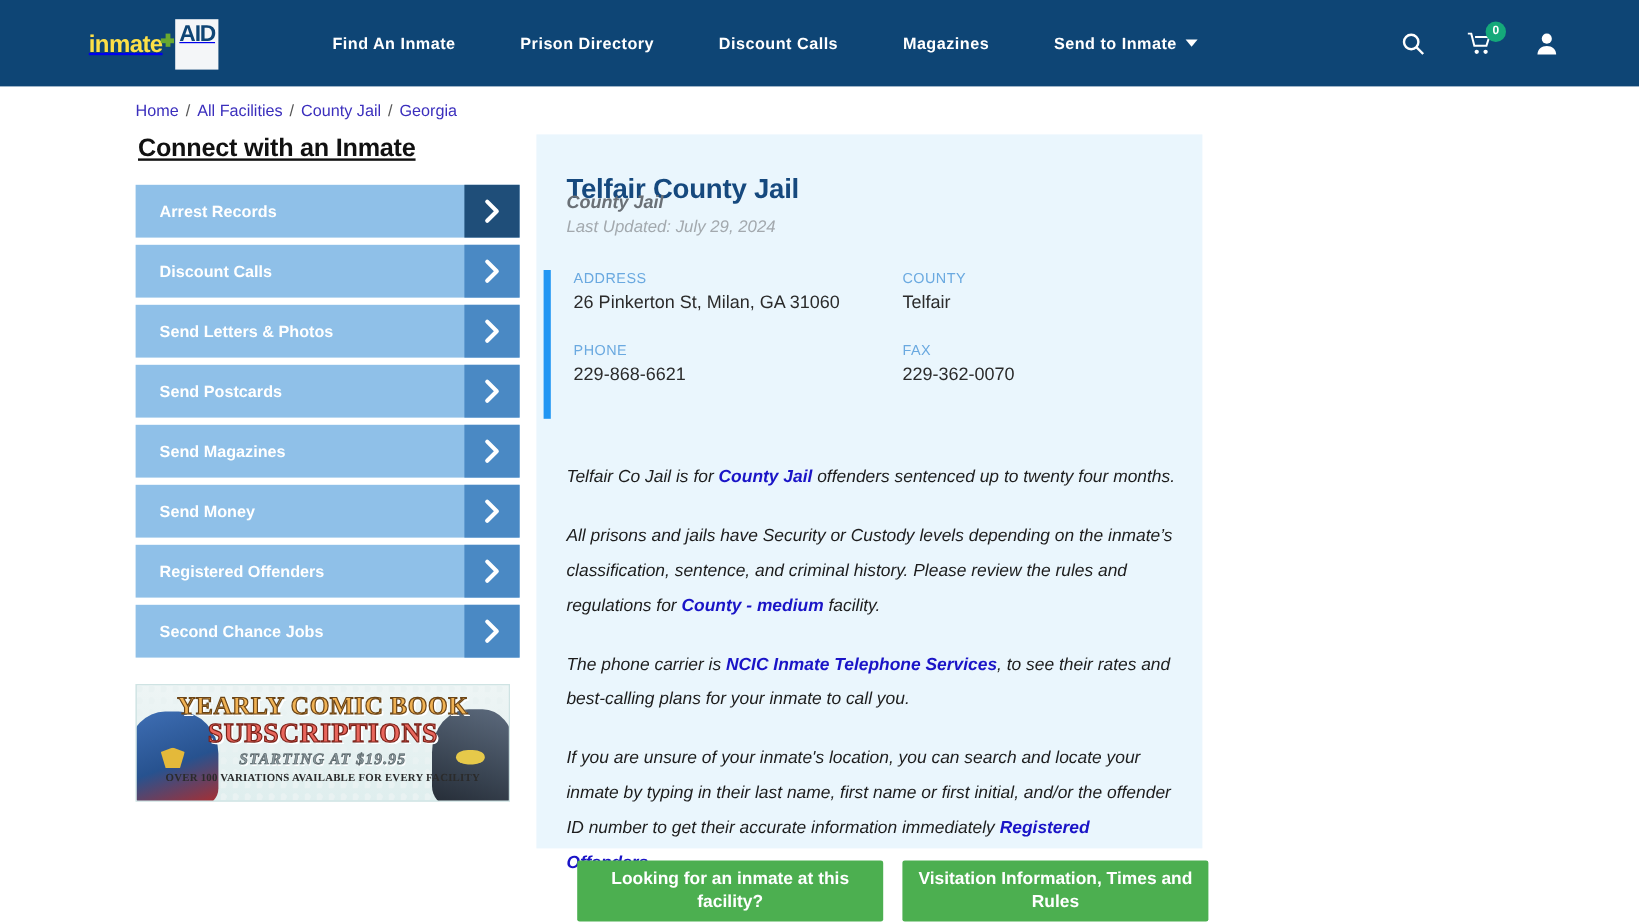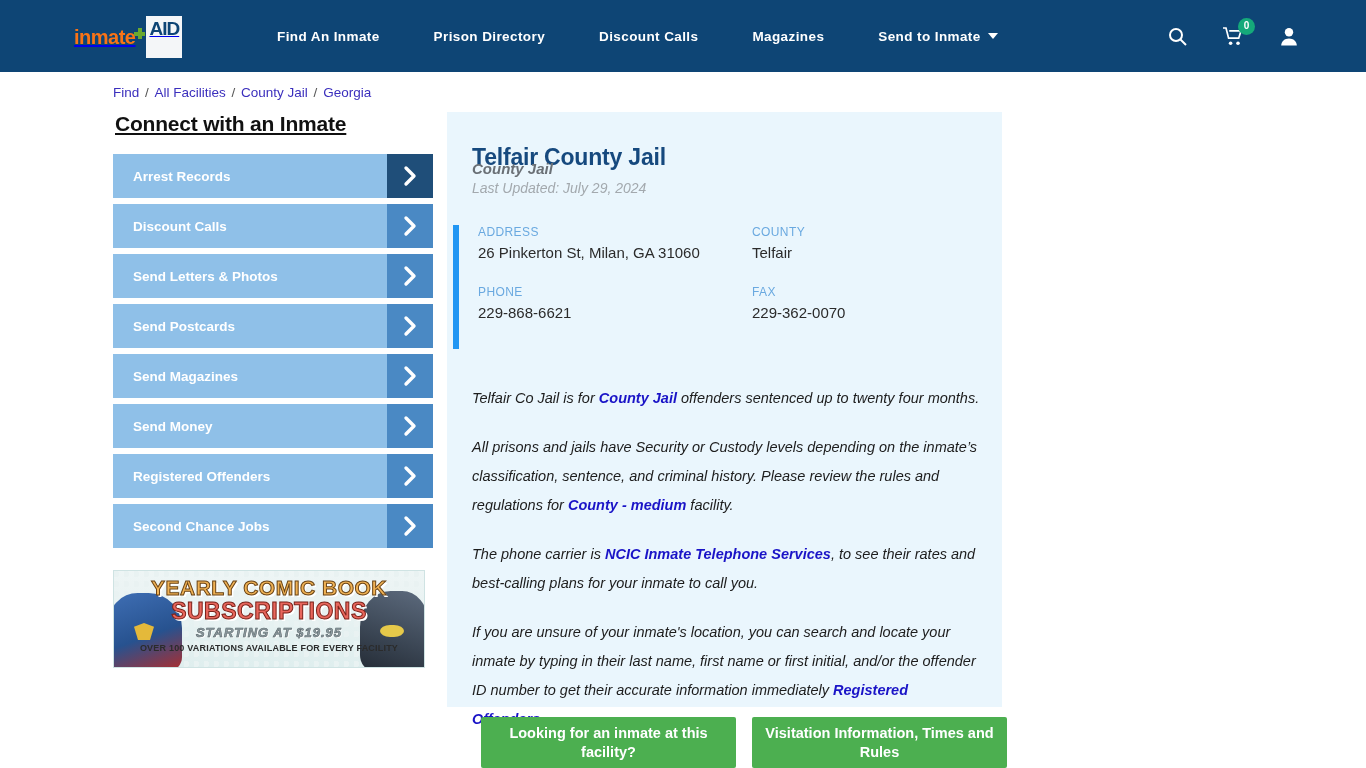--- a/index.html
+++ b/index.html
@@ -17,21 +17,21 @@
     position: absolute; top: 0; left: 0;
     width: 1366px; height: 72px;
     background: #0e4575;
     display: flex; align-items: center;
   }
   .logo {
     position: absolute; left: 74px; top: 24px;
     height: 26px; display: flex; align-items: center;
   }
   .logo-word {
-    color: #f97316; font-size: 20px; font-weight: bold;
+    color: #fde047; font-size: 20px; font-weight: bold;
     letter-spacing: -0.5px; line-height: 1;
   }
   .logo-cross {
     position: relative; width: 11px; height: 11px;
     margin-left: -1px; margin-top: -8px;
   }
   .logo-cross:before, .logo-cross:after {
     content: ""; position: absolute; background: #6aa92f;
   }
   .logo-cross:before { left: 4px; top: 0; width: 4px; height: 11px; }
@@ -106,20 +106,21 @@
   }
   .side-btn.active .arrow-box { background: #1f4e79; }
   .side-btn .arrow-box svg { display: block; }
 
   
   .ad {
     position: absolute; left: 113px; top: 570px;
     width: 312px; height: 98px; overflow: hidden;
     background: #d9ecec; cursor: pointer;
     border: 1px solid #cfe3e3;
+    font-family: Liberation Serif, serif;
   }
   .ad-inner {
     position: absolute; inset: 0;
     background:
       radial-gradient(circle at 20% 30%, #e9f2f2 0 3px, transparent 3px),
       linear-gradient(180deg, #eef5f5 0%, #dfeeee 100%);
     background-size: 10px 10px, 100% 100%;
   }
   .ad-t1 {
     position: absolute; left: 0; right: 0; top: 5px; text-align: center;
@@ -276,21 +277,21 @@
     <span class="hicon">
       <svg width="18" height="19" viewBox="0 0 18 19" fill="#ffffff">
         <circle cx="9" cy="5.2" r="4.2"></circle>
         <path d="M1.2 18.5c0-4.3 3.5-7.1 7.8-7.1s7.8 2.8 7.8 7.1z"></path>
       </svg>
     </span>
   </div>
 </header>
 
 <div class="breadcrumb">
-  <a href="#">Find</a><span class="sep"> / </span><a href="#">All Facilities</a><span class="sep"> / </span><a href="#">County Jail</a><span class="sep"> / </span><a href="#">Georgia</a>
+  <a href="#">Home</a><span class="sep"> / </span><a href="#">All Facilities</a><span class="sep"> / </span><a href="#">County Jail</a><span class="sep"> / </span><a href="#">Georgia</a>
 </div>
 
 <aside class="sidebar">
   <h2 class="sidebar-title">Connect with an Inmate</h2>
 
   <div class="side-btn active">
     <span class="label">Arrest Records</span>
     <span class="arrow-box">
       <svg width="16" height="24" viewBox="0 0 16 24" fill="none" stroke="#ffffff" stroke-width="3.4" stroke-linecap="round" stroke-linejoin="round">
           <polyline points="4,4 12,12 4,20"></polyline>

